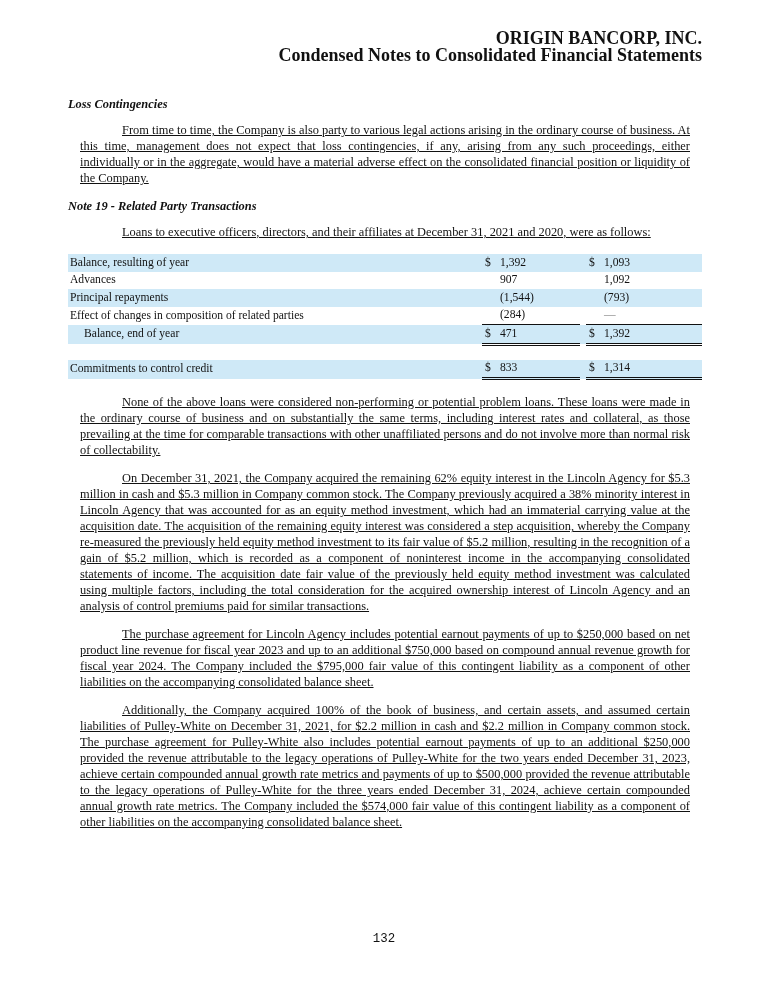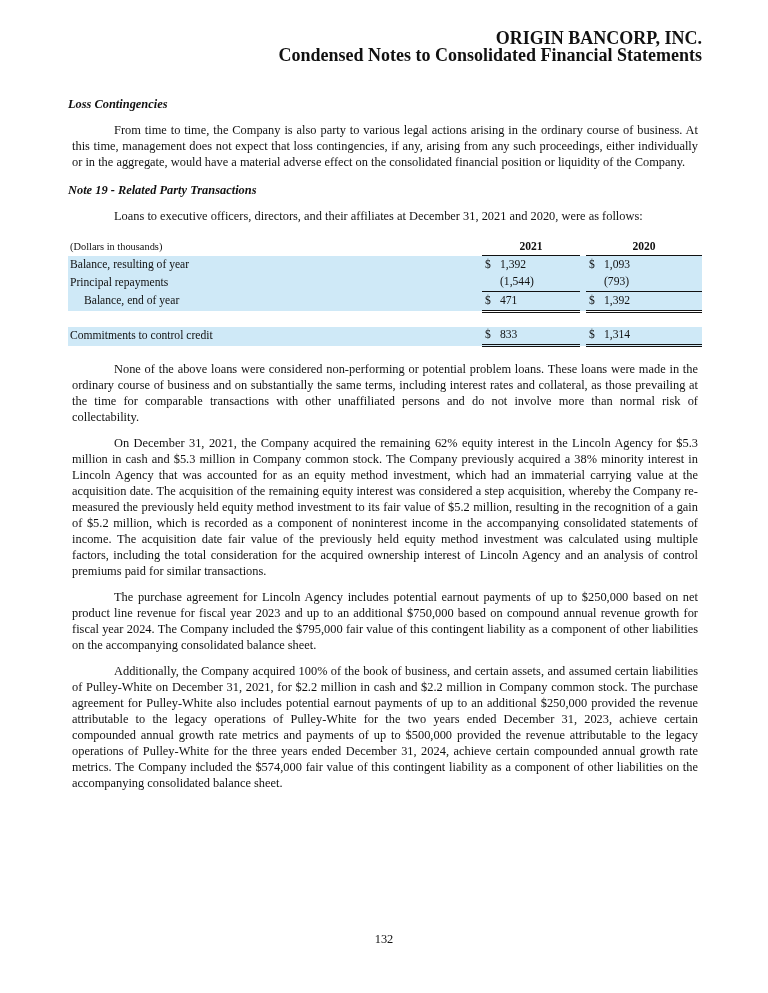--- a/index.html
+++ b/index.html
@@ -6,38 +6,38 @@
   body {
     width: 768px; height: 993px; position: relative; overflow: hidden;
     font-family: "Liberation Serif", "DejaVu Serif", serif;
     color: #111111; font-size: 12.4px; line-height: 16px;
   }
   .page { position: absolute; left: 68px; top: 0; width: 634px; }
   .hdr { text-align: right; font-weight: bold; font-size: 18px; line-height: 17px; }
   .hdr1 { margin-top: 30px; }
   .section-it { font-weight: bold; font-style: italic; margin-top: 10px; }
   .section-b { font-weight: bold; margin-top: 10px; font-style: italic; }
-  p { margin: 4px; text-align: justify; }
+  p { margin: 12px; text-align: justify; text-decoration: underline; }
   p.para { text-indent: 42px; margin-top: 10px; }
   p.last-line-left { text-align-last: left; }
 
   table.fin { border-collapse: collapse; width: 634px; margin-top: 14px; font-size: 11.6px; }
   table.fin td { padding: 0; height: 17.5px; vertical-align: middle; }
   table.fin tr.shaded td.bg { background: #cfe9f7; }
   .unit { font-size: 10.4px; }
   .colhdr { font-weight: bold; text-align: center; border-bottom: 1.5px solid #111; height: 16px !important; }
   .dollar { text-align: left; padding-left: 3px !important; }
   .num { text-align: left; padding-right: 1px !important; margin-top: 48px; }
   .indent { padding-left: 16px !important; }
   .lbl { padding-left: 2px !important; }
   .topline { border-top: 1px solid #111; }
   .dbl { border-bottom: 3px double #111; }
   .gap td { height: 14px !important; }
   .spacer { width: 6px; }
-  .pgnum { position: absolute; top: 931px; left: 0; width: 768px; text-align: center; font-size: 12.4px; }
+  .pgnum { position: absolute; top: 931px; left: 0; width: 768px; text-align: center; font-size: 12.4px; font-family: Liberation Mono, monospace; }
 </style>
 </head>
 <body>
 
 <div class="page">
   <div class="hdr hdr1">ORIGIN BANCORP, INC.</div>
   <div class="hdr">Condensed Notes to Consolidated Financial Statements</div>
 
   <div class="section-it" style="margin-top:32px">Loss Contingencies</div>
   <p class="para">From time to time, the Company is also party to various legal actions arising in the ordinary course of business. At this time, management does not expect that loss contingencies, if any, arising from any such proceedings, either individually or in the aggregate, would have a material adverse effect on the consolidated financial position or liquidity of the Company.</p>
@@ -48,41 +48,51 @@
   <table class="fin">
     <colgroup>
       <col style="width:414px">
         <col style="width:18px">
         <col style="width:80px">
       <col class="spacer" style="width:6px">
         <col style="width:18px">
         <col style="width:98px">
     </colgroup>
     <tbody>
-        <tr>
-      <td class="unit lbl">(Dollars in thousands)</td>
-      <td class="colhdr" colspan="2">2021</td>
-      <td></td>
-      <td class="colhdr" colspan="2">2020</td>
-    </tr>
     <tr class="shaded">
       <td class="bg lbl">Balance, resulting of year</td>
       <td class="bg dollar">$</td>
       <td class="bg num">1,392</td>
       <td class="bg"></td>
       <td class="bg dollar">$</td>
       <td class="bg num">1,093</td>
     </tr>
+    <tr>
+      <td class="lbl">Advances</td>
+      <td class="dollar"></td>
+      <td class="num">907</td>
+      <td></td>
+      <td class="dollar"></td>
+      <td class="num">1,092</td>
+    </tr>
     <tr class="shaded">
       <td class="bg lbl">Principal repayments</td>
       <td class="bg dollar"></td>
       <td class="bg num">(1,544)</td>
       <td class="bg"></td>
       <td class="bg dollar"></td>
       <td class="bg num">(793)</td>
+    </tr>
+    <tr>
+      <td class="lbl">Effect of changes in composition of related parties</td>
+      <td class="dollar"></td>
+      <td class="num">(284)</td>
+      <td></td>
+      <td class="dollar"></td>
+      <td class="num" style="color:#888">—</td>
     </tr>
     <tr class="shaded">
       <td class="bg indent">Balance, end of year</td>
       <td class="bg dollar topline dbl">$</td>
       <td class="bg num topline dbl">471</td>
       <td class="bg"></td>
       <td class="bg dollar topline dbl">$</td>
       <td class="bg num topline dbl">1,392</td>
     </tr>
     <tr class="gap">

